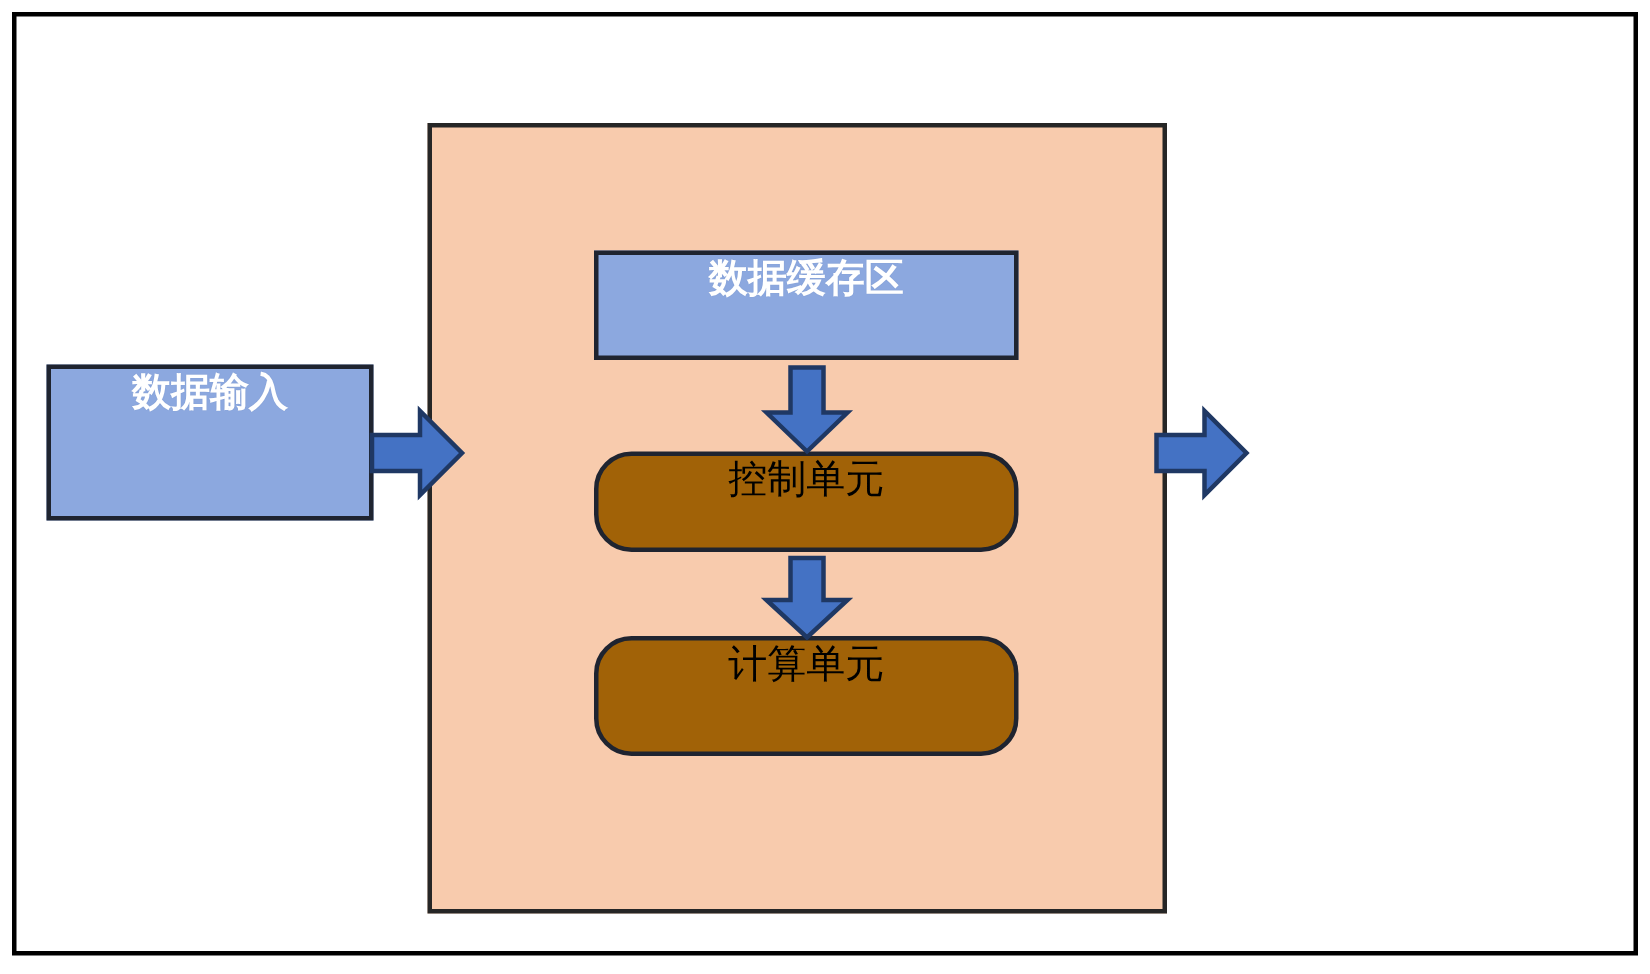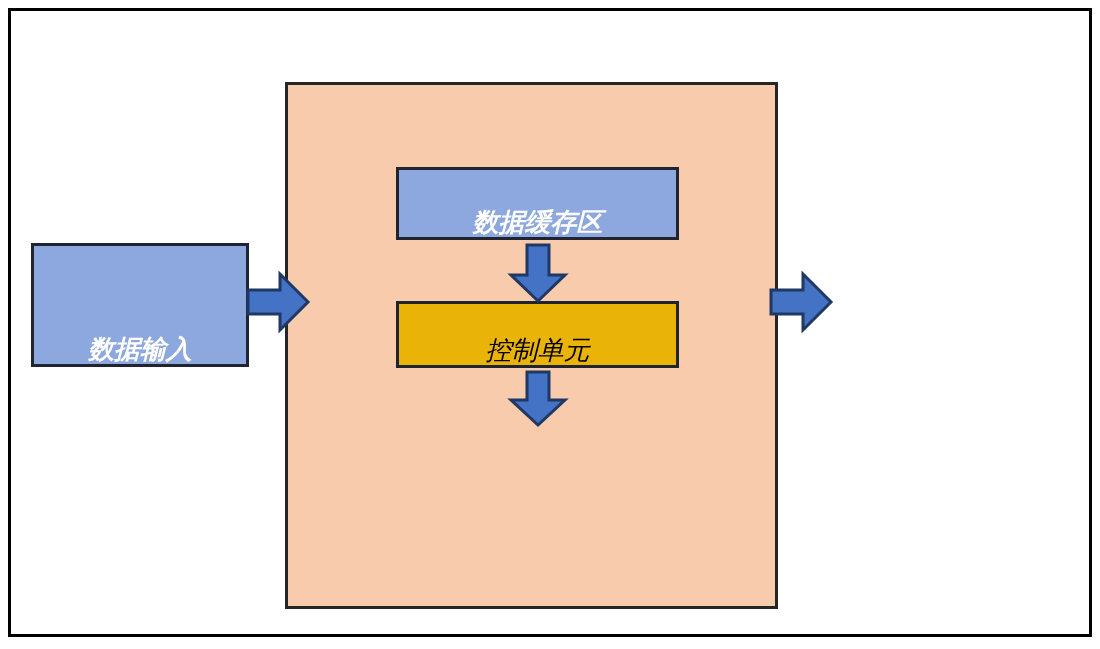--- a/index.html
+++ b/index.html
@@ -57,55 +57,55 @@
     box-sizing: border-box;
     background: #F8CBAD;
     border: 3px solid #262626;
   }
 
   
   .node {
     position: absolute;
     box-sizing: border-box;
     display: flex;
-    align-items: flex-end;
+    align-items: flex-start;
     justify-content: center;
     text-align: center;
     border: 3px solid #1F2430;
-    font-style: italic;
   }
   .node-label {
     font-size: 26px;
     font-weight: bold;
     line-height: 30px;
   }
 
   .node-blue {
     background: #8CA8DF;
   }
   .node-blue .node-label {
     color: #ffffff;
     text-shadow: 0 0 1px rgba(0,0,0,0.08);
   }
 
   .node-green {
-    background: #eab308;
+    background: #a16207;
     border-color: #1F2430;
+    border-radius: 25px;
   }
   .node-green .node-label {
     color: #000000;
     font-weight: normal;
   }
 
   
   .node-input {
     left: 31px;
     top: 243px;
     width: 218px;
-    height: 124px;
+    height: 104px;
   }
   .node-output {
     left: 816px;
     top: 243px;
     width: 258px;
     height: 126px;
   }
   .node-cache {
     left: 396px;
     top: 167px;
@@ -174,20 +174,23 @@
 
 
   <div class="node node-blue node-cache">
     <span class="node-label">数据缓存区</span>
   </div>
 
   <div class="node node-green node-control">
     <span class="node-label">控制单元</span>
   </div>
 
+  <div class="node node-green node-compute">
+    <span class="node-label">计算单元</span>
+  </div>
 
   <div class="arrow arrow-right-in">
     <svg viewBox="0 0 62 64" width="62" height="64" aria-hidden="true">
       <polygon points="1,20 33,20 33,4 61,32 33,60 33,44 1,44" fill="#4472C4" stroke="#1F3864" stroke-width="3" stroke-linejoin="miter"></polygon>
     </svg>
   </div>
 
   <div class="arrow arrow-right-out">
     <svg viewBox="0 0 62 64" width="62" height="64" aria-hidden="true">
       <polygon points="1,20 33,20 33,4 61,32 33,60 33,44 1,44" fill="#4472C4" stroke="#1F3864" stroke-width="3" stroke-linejoin="miter"></polygon>

